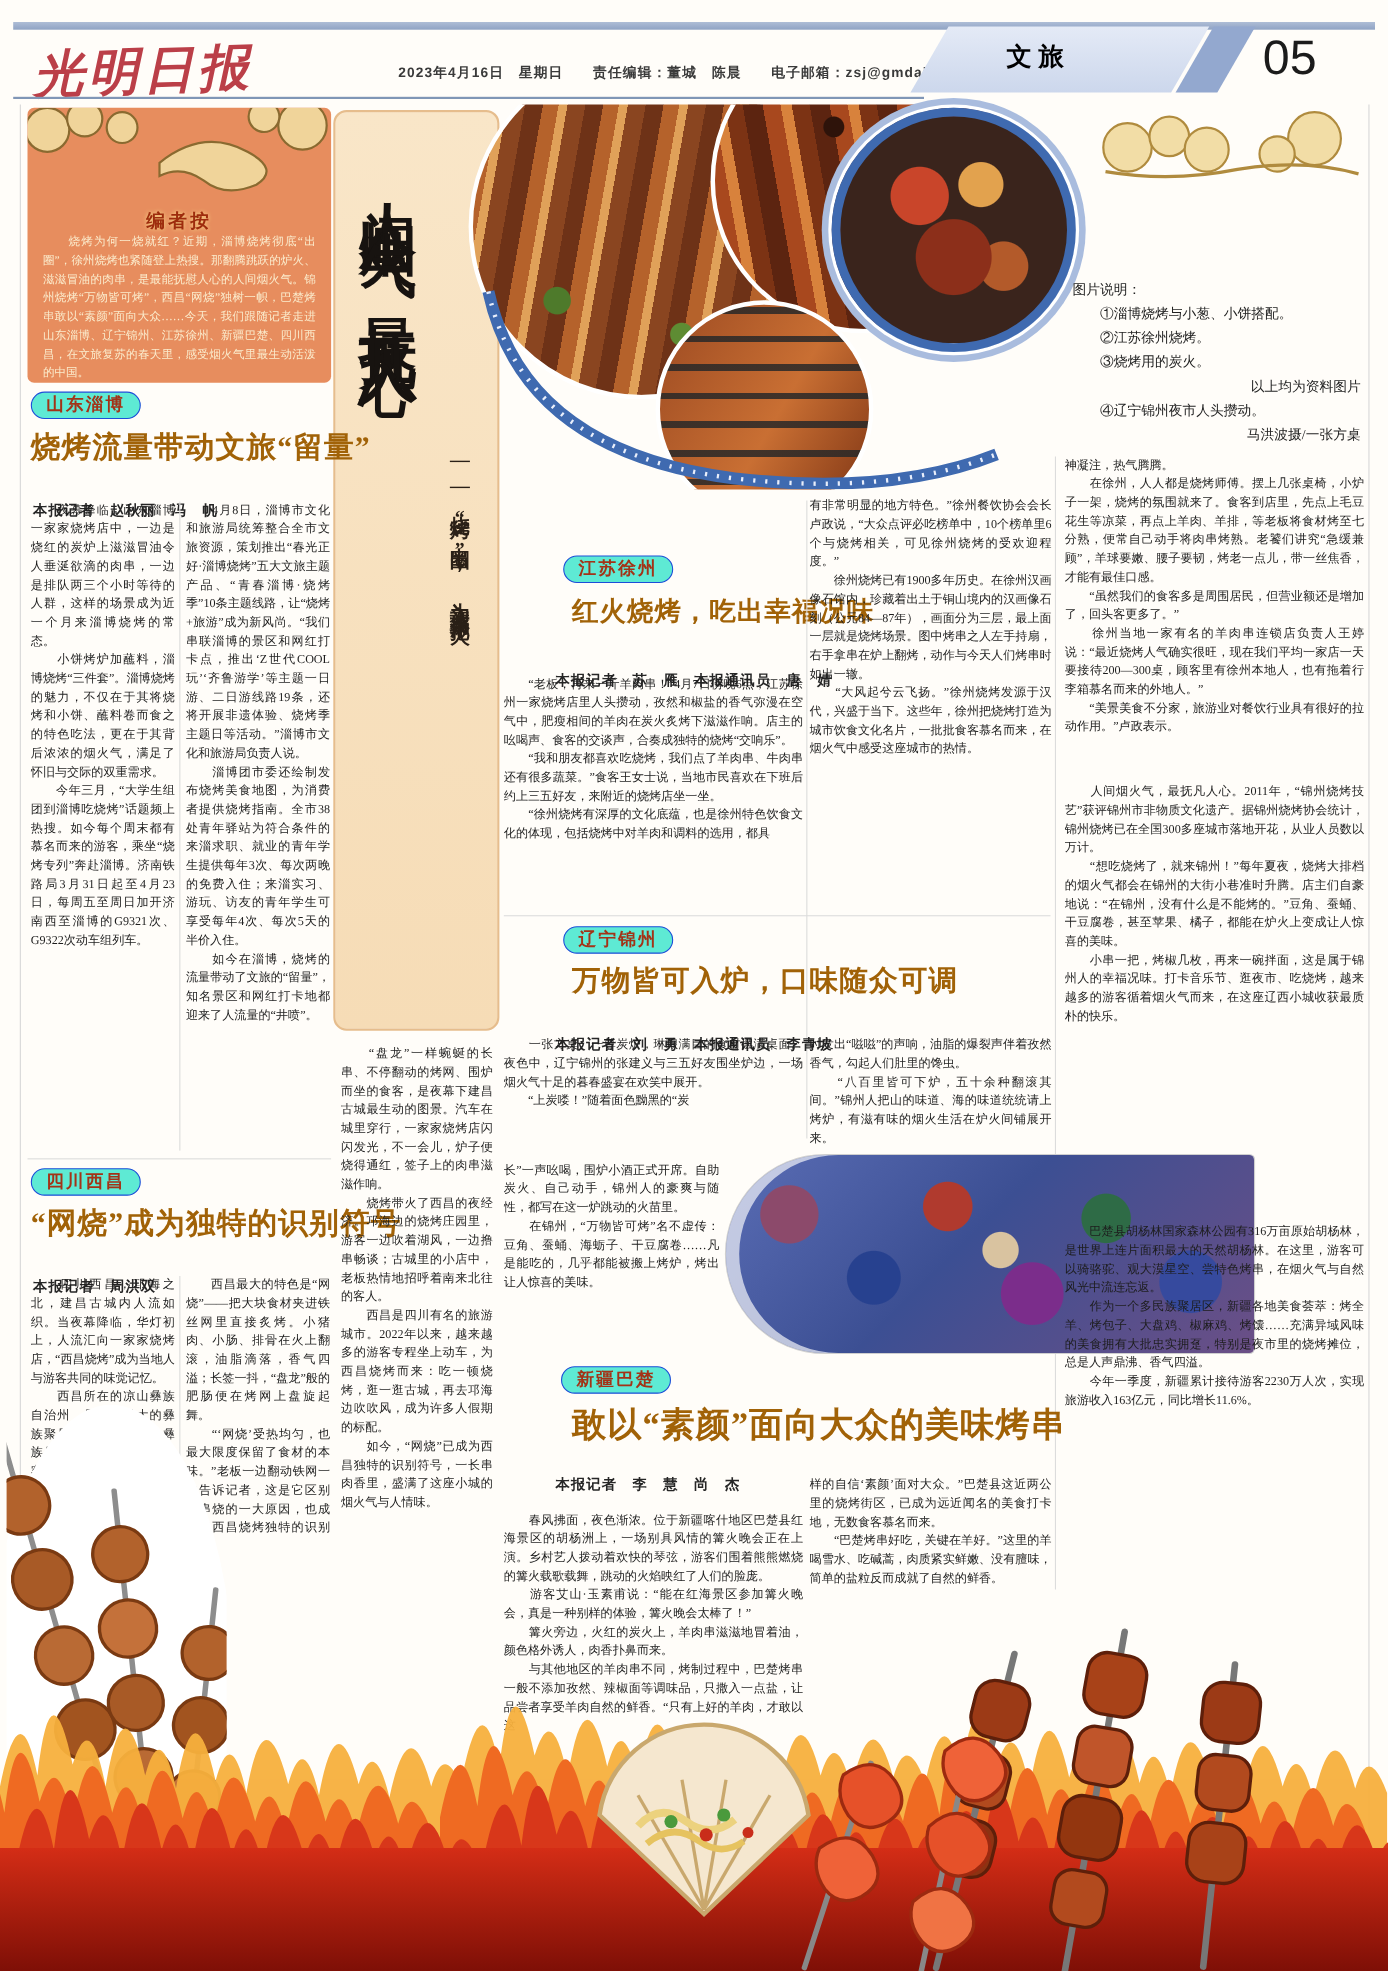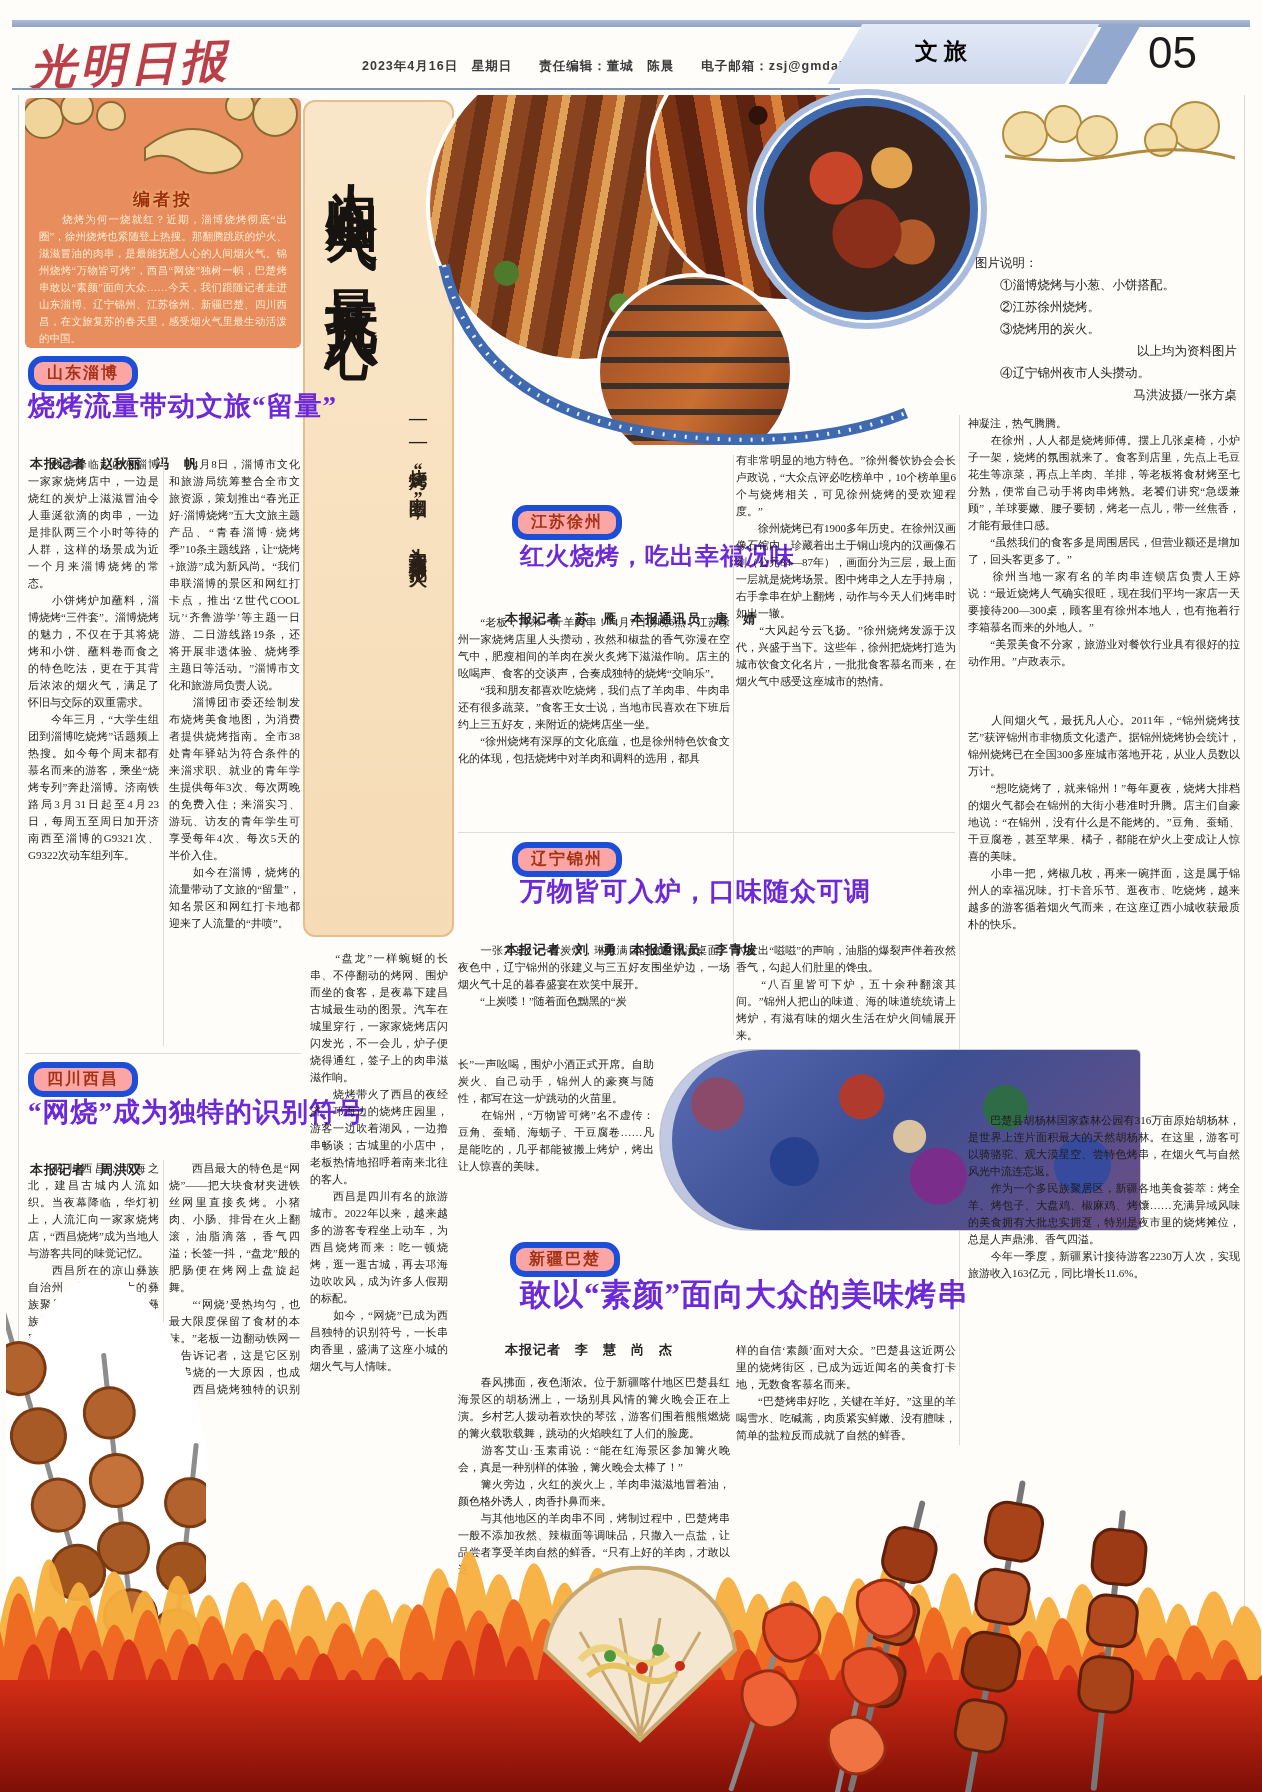--- a/index.html
+++ b/index.html
@@ -15,23 +15,23 @@
   .tab-label{font-size:23px;font-weight:bold;color:#000000;letter-spacing:6px;}
   .pageno{font-size:44px;color:#1b1b1b;font-family:"Liberation Sans","DejaVu Sans",sans-serif;}
   .hrule{background:#8096b6;}
   .edge{background:#d8d8d8;}
   
   .enote{background:#e78d5e;border-radius:6px;overflow:hidden;}
   .enote-title{font-size:17px;font-weight:bold;color:#9e2c0d;text-align:center;letter-spacing:3px;
                text-shadow:0 0 4px #f6d98a;}
   .enote-body{font-size:10.5px;line-height:17px;color:#fbeccd;text-align:justify;white-space:pre-line;padding:0 14px;}
   
-  .tag{display:inline-block;border:6px solid #1d4ed8;border-radius:15px;background:#fca5a5;
+  .tag{display:inline-block;border:1px solid #1d4ed8;border-radius:15px;background:#5eead4;
        color:#a33317;font-weight:bold;font-size:16px;padding:1px 13px;letter-spacing:2px;}
-  .hl{font-weight:bold;color:#6d28d9;letter-spacing:1px;}
+  .hl{font-weight:bold;color:#a16207;letter-spacing:1px;}
   .by{font-size:13px;font-weight:bold;color:#262626;letter-spacing:1px;margin-top:25px;}
   .bt{font-size:11px;line-height:17px;color:#1d1d1d;text-align:justify;white-space:pre-line;overflow:hidden;}
   .vline{background:#dcdcdc;width:1px;}
   .hline{background:#dcdcdc;height:1px;}
   
   .strip{background:linear-gradient(#f9e6c8,#f6dcb6);border:2px solid #e6bd8d;border-radius:12px;}
   .vt{writing-mode:vertical-rl;text-orientation:upright;}
   .strip-main{font-size:52px;font-weight:bold;color:#171310;letter-spacing:9px;}
   .strip-sub{font-size:18px;font-weight:bold;color:#2a2category01;letter-spacing:3px;color:#2a2017;}
   

